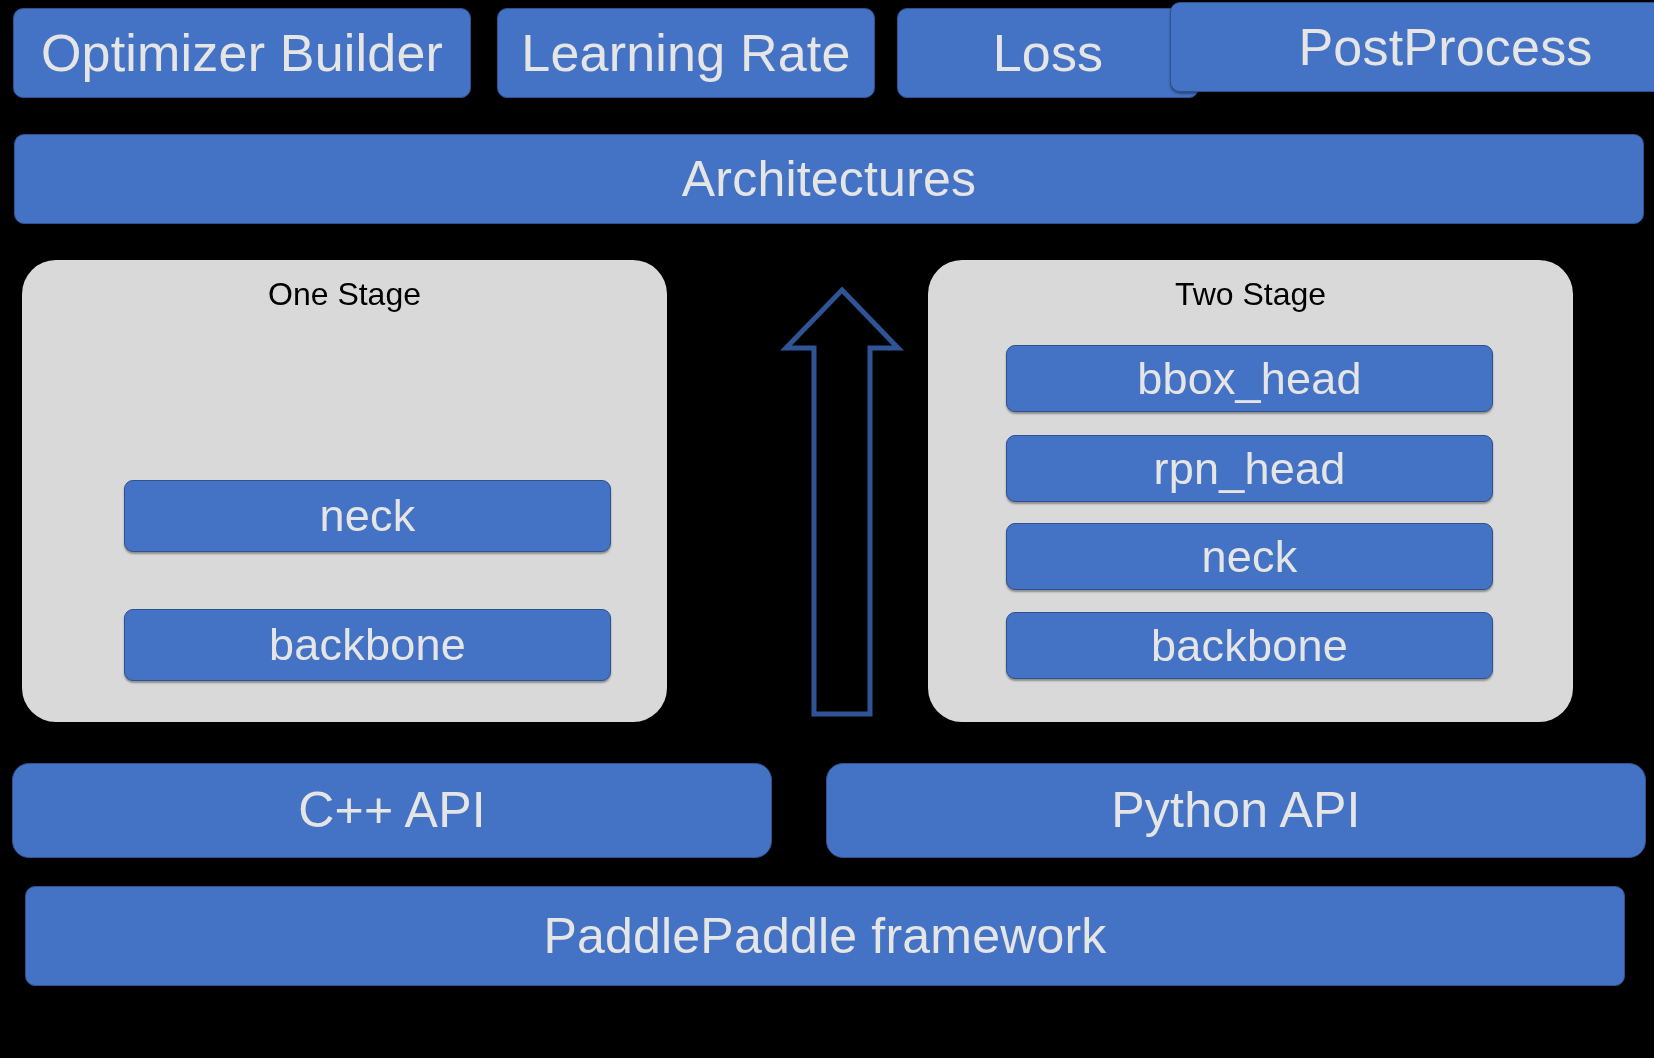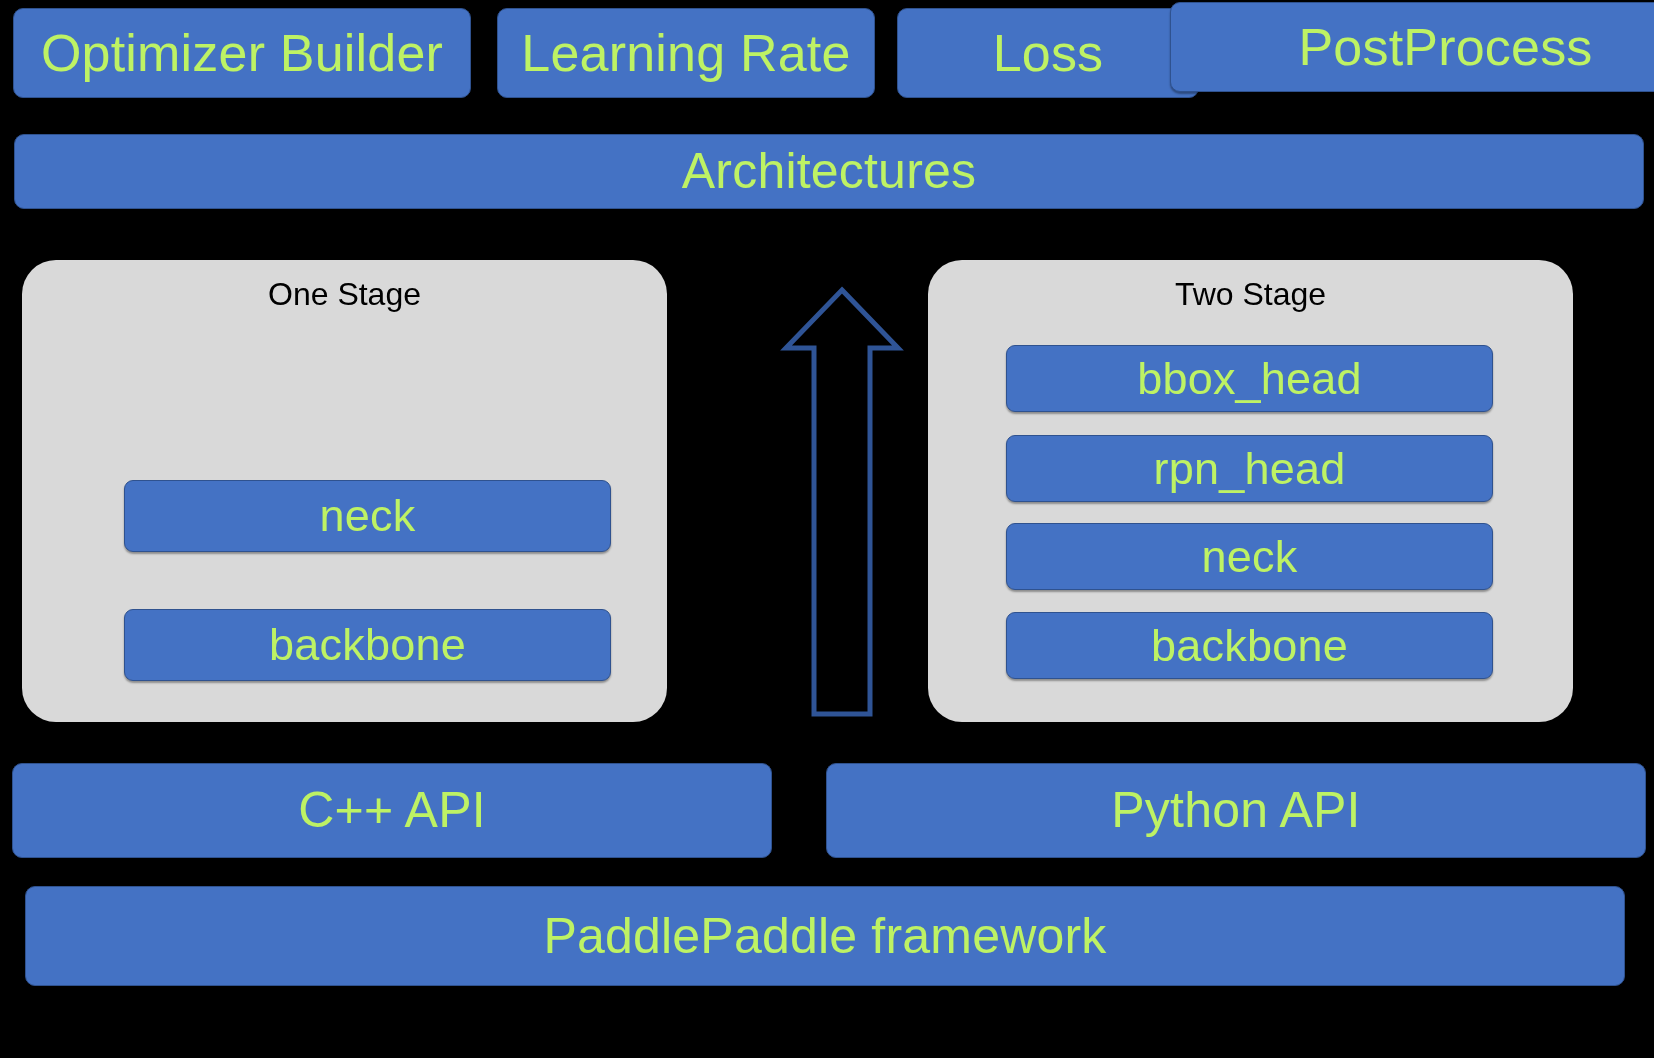--- a/index.html
+++ b/index.html
@@ -19,21 +19,21 @@
     overflow: hidden;
   }
 
   
   .blk {
     position: absolute;
     box-sizing: border-box;
     background: #4472C4;
     border: 1px solid #2F528F;
     border-radius: 10px;
-    color: #bef264;
+    color: #e5e5e5;
     display: flex;
     align-items: center;
     justify-content: center;
     text-align: center;
     line-height: 1.05;
     letter-spacing: 0.2px;
     box-shadow: 0 2px 2px rgba(0,0,0,0.35);
     white-space: nowrap;
     overflow: hidden;
   }
@@ -67,21 +67,21 @@
     position: absolute;
     left: 780px;
     top: 286px;
     width: 124px;
     height: 432px;
   }
 
   .t-top    { font-size: 52px; }
   .t-arch   { font-size: 50px; }
   .t-inner  { font-size: 45px; }
-  .t-api    { font-size: 50px; }
+  .t-api    { font-size: 50px; border-radius: 17px; }
   .t-frame  { font-size: 50px; }
 </style>
 </head>
 <body>
 
 <div id="canvas">
 
   <div class="blk t-top" style="left:13px; top:8px; width:458px; height:90px;">
     <span>Optimizer Builder</span>
   </div>
@@ -91,21 +91,21 @@
   </div>
 
   <div class="blk t-top" style="left:897px; top:8px; width:302px; height:90px;">
     <span>Loss</span>
   </div>
 
   <div class="blk t-top" style="left:1170px; top:2px; width:551px; height:90px;">
     <span>PostProcess</span>
   </div>
 
-  <div class="blk t-arch" style="left:14px; top:134px; width:1630px; height:75px;">
+  <div class="blk t-arch" style="left:14px; top:134px; width:1630px; height:90px;">
     <span>Architectures</span>
   </div>
 
   <div class="panel" style="left:22px; top:260px; width:645px; height:462px;">
   </div>
   <div class="panel-title" style="left:22px; top:278px; width:645px;">
     <span>One Stage</span>
   </div>
 
   <div class="blk inner t-inner" style="left:124px; top:480px; width:487px; height:72px;">

